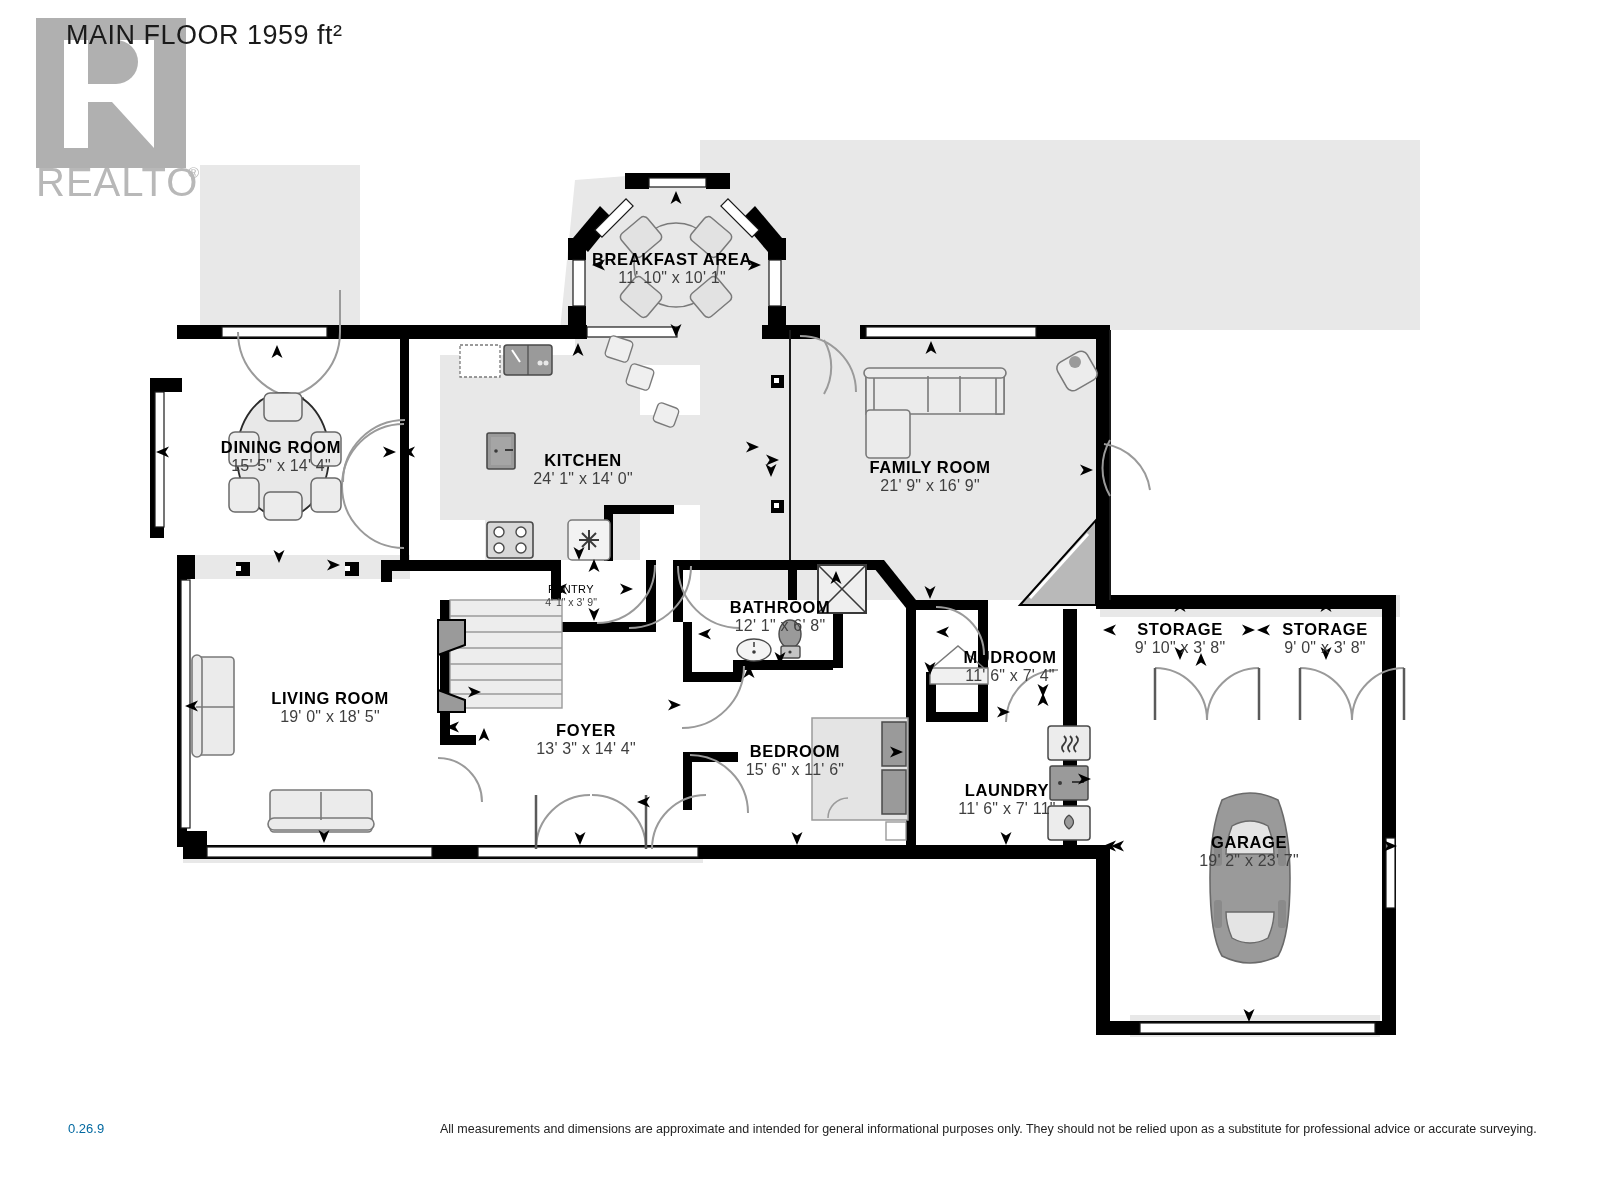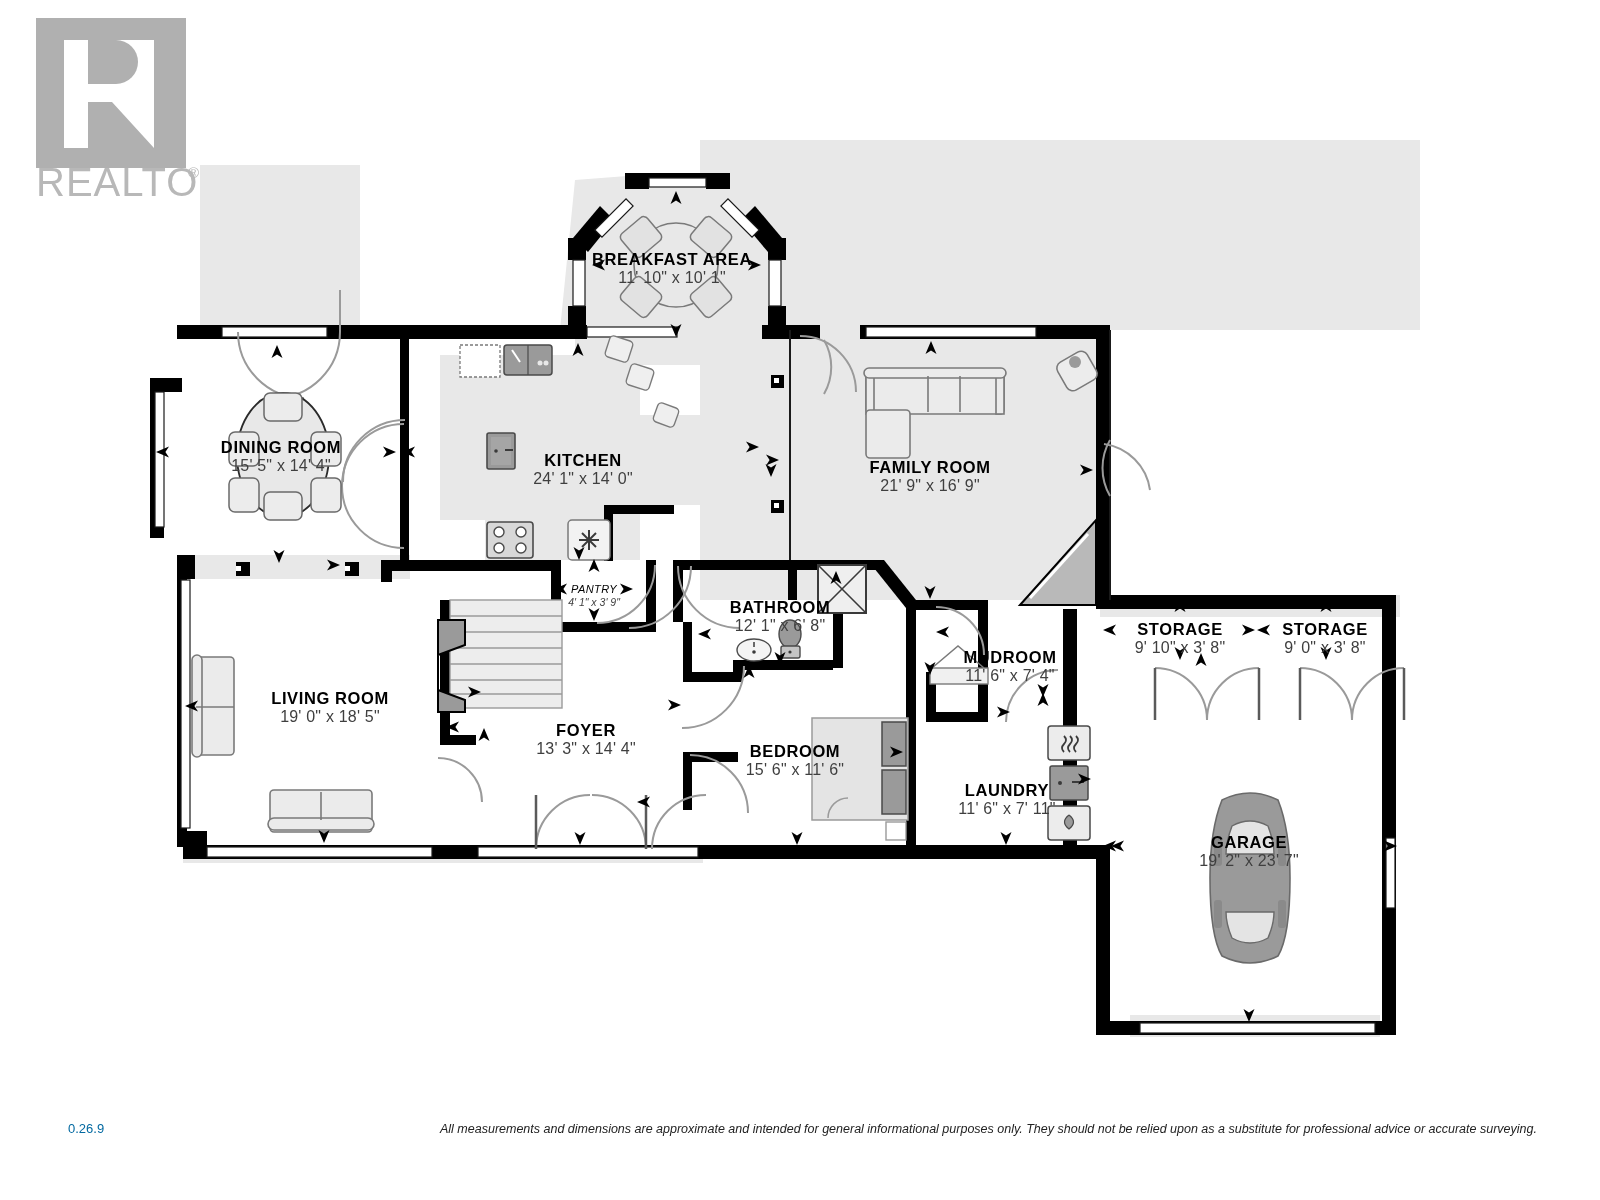--- a/index.html
+++ b/index.html
@@ -45,21 +45,20 @@
     font-size: 13px;
     color: #0369a1;
   }
   .footer-disclaimer {
     position: absolute;
     left: 440px;
     top: 1122px;
     font-size: 12.5px;
     color: #222;
     white-space: nowrap;
-    font-style: italic;
   }
   .svg-layer {
     position: absolute;
     left: 0; top: 0;
     width: 1600px;
     height: 1200px;
   }
   .rm-label {
     position: absolute;
     text-align: center;
@@ -90,20 +89,21 @@
   <div class="realtor-logo">
     <svg width="164" height="190" viewBox="0 0 164 190" xmlns="http://www.w3.org/2000/svg">
       <rect x="0" y="0" width="150" height="150" fill="#b0b0b0"></rect>
       <path d="M28 22 L28 130 L52 130 L52 84 L76 84 L118 130 L118 22 Z" fill="#ffffff"></path>
       <path d="M52 22 L52 66 L80 66 A22 22 0 0 0 80 22 Z" fill="#b0b0b0"></path>
       <text x="0" y="178" font-family="Liberation Sans, sans-serif" font-size="40" fill="#b8b8b8" letter-spacing="1">REALTOR</text>
       <text x="152" y="160" font-family="Liberation Sans, sans-serif" font-size="15" fill="#b8b8b8">®</text>
     </svg>
   </div>
 
+  <div class="hdr-title">MAIN FLOOR  1959 ft²</div>
 
   <svg class="svg-layer" viewBox="0 0 1600 1200" xmlns="http://www.w3.org/2000/svg">
 
     <defs>
       <g id="arrowUp">
           <path d="M0,-7 L5.5,6 L0,2.4 L-5.5,6 Z" fill="#000"></path>
         </g>
       <g id="arrowDown">
           <path d="M0,7 L5.5,-6 L0,-2.4 L-5.5,-6 Z" fill="#000"></path>
         </g>
@@ -564,21 +564,21 @@
         <span class="rm-dim">15' 5" x 14' 4"</span>
       </div>
       <div class="rm-label sz-normal" style="left: 583px; top: 451px;">
         <span class="rm-name">KITCHEN</span>
         <span class="rm-dim">24' 1" x 14' 0"</span>
       </div>
       <div class="rm-label sz-normal" style="left: 930px; top: 458px;">
         <span class="rm-name">FAMILY ROOM</span>
         <span class="rm-dim">21' 9" x 16' 9"</span>
       </div>
-      <div class="rm-label sz-small" style="left: 594px; top: 583px; font-style: italic;">
+      <div class="rm-label sz-small" style="left: 571px; top: 583px;">
         <span class="rm-name">PANTRY</span>
         <span class="rm-dim">4' 1" x 3' 9"</span>
       </div>
       <div class="rm-label sz-normal" style="left: 780px; top: 598px;">
         <span class="rm-name">BATHROOM</span>
         <span class="rm-dim">12' 1" x 6' 8"</span>
       </div>
       <div class="rm-label sz-normal" style="left: 1180px; top: 620px;">
         <span class="rm-name">STORAGE</span>
         <span class="rm-dim">9' 10" x 3' 8"</span>

